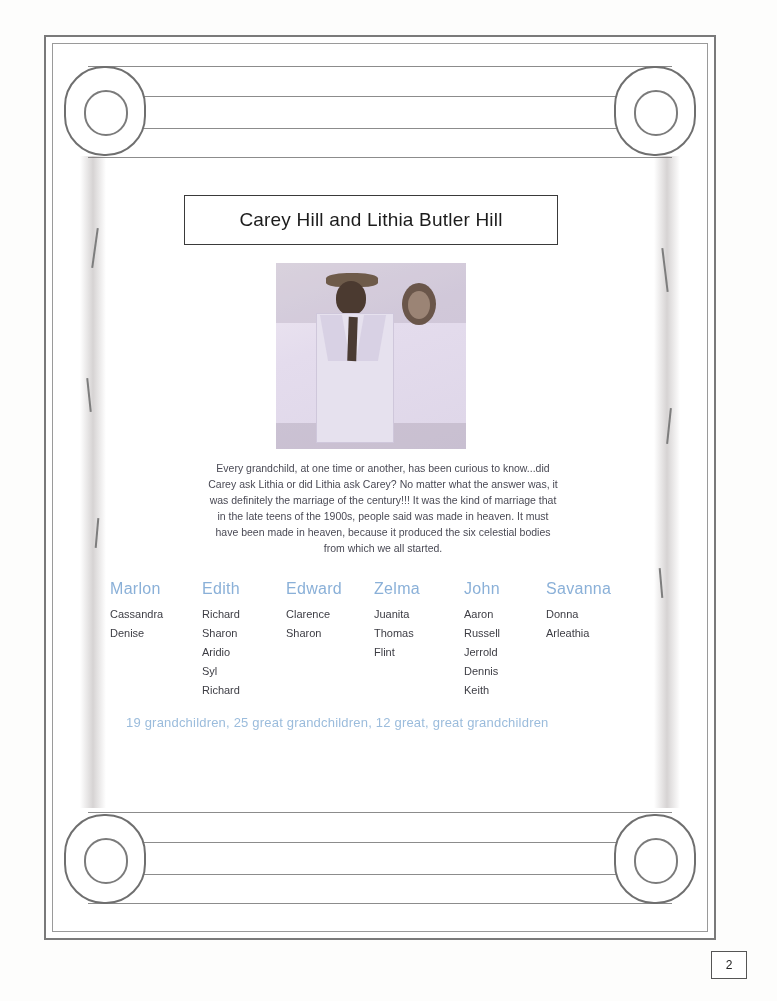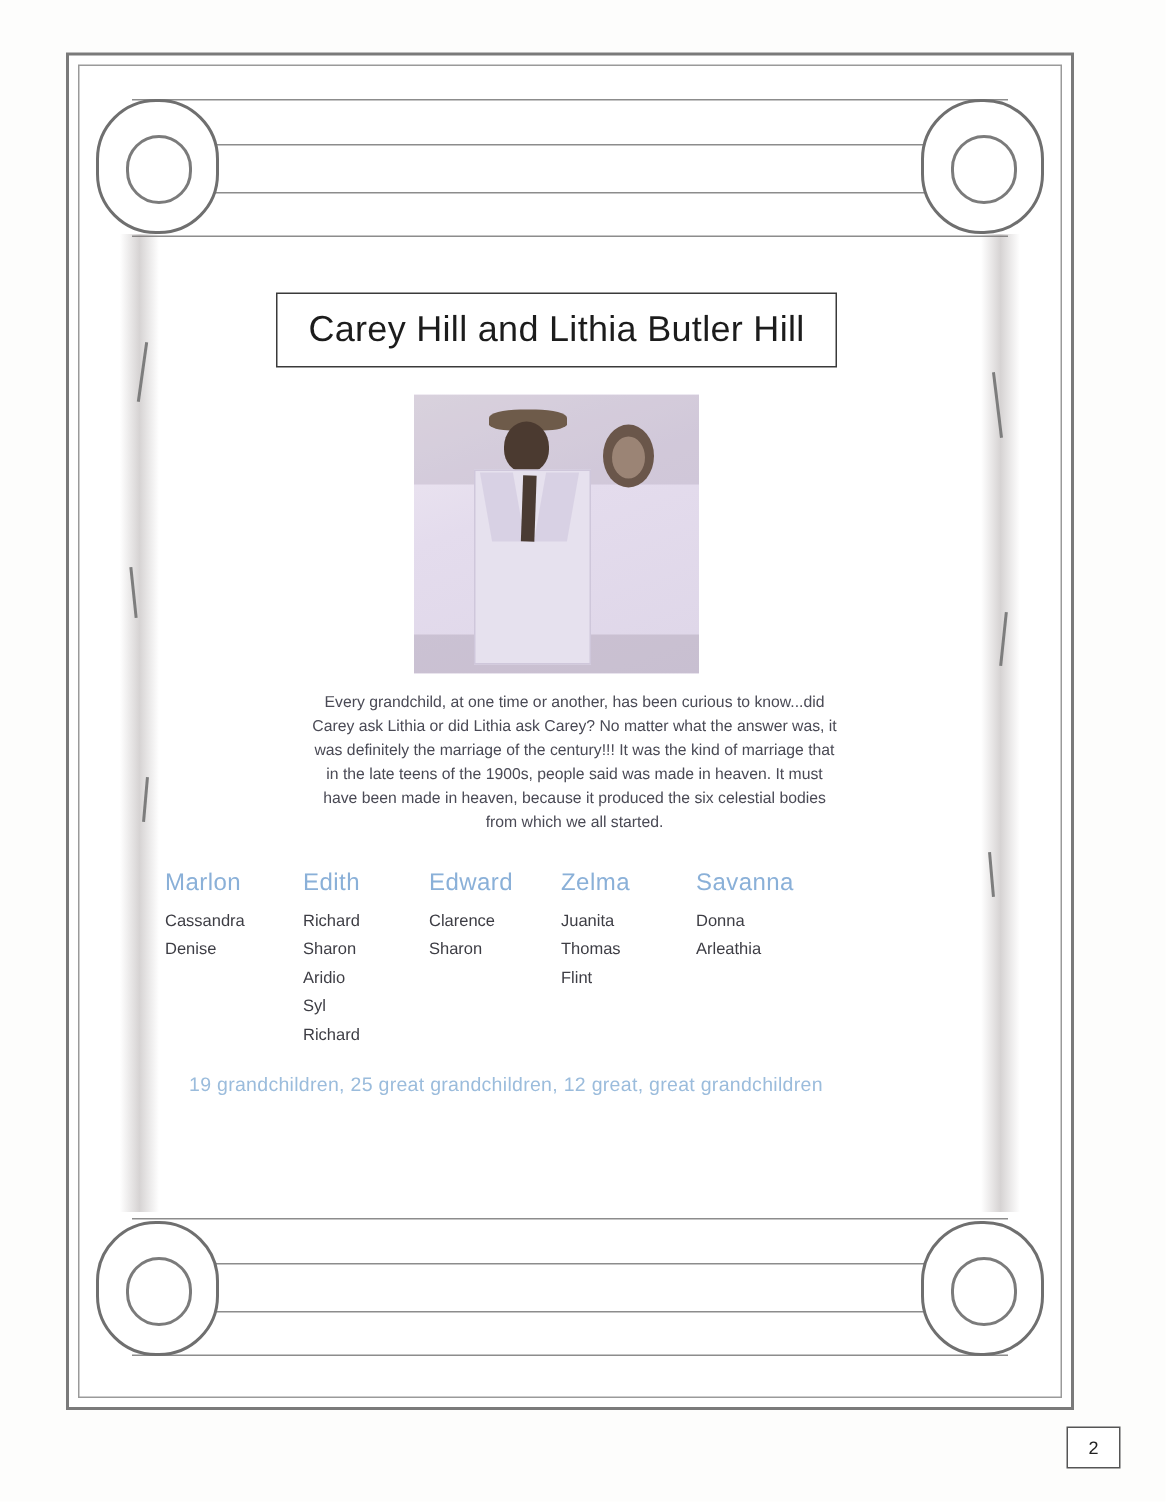--- a/index.html
+++ b/index.html
@@ -115,21 +115,21 @@
     top: 75px;
     width: 372px;
     height: 48px;
     border: 1px solid #3a3a3a;
     background: #ffffff;
     display: flex;
     align-items: center;
     justify-content: center;
   }
   .title-text {
-    font-size: 24px;
+    font-size: 19px;
     color: #1c1c1c;
     letter-spacing: 0.2px;
     white-space: nowrap;
   }
   .photo {
     position: absolute;
     left: 176px;
     top: 143px;
     width: 190px;
     height: 186px;
@@ -354,20 +354,28 @@
         <div class="child">Sharon</div>
       </div>
 
       <div class="name-col">
         <div class="col-head">Zelma</div>
         <div class="child">Juanita</div>
         <div class="child">Thomas</div>
         <div class="child">Flint</div>
       </div>
 
+      <div class="name-col">
+        <div class="col-head">John</div>
+        <div class="child">Aaron</div>
+        <div class="child">Russell</div>
+        <div class="child">Jerrold</div>
+        <div class="child">Dennis</div>
+        <div class="child">Keith</div>
+      </div>
 
       <div class="name-col">
         <div class="col-head">Savanna</div>
         <div class="child">Donna</div>
         <div class="child">Arleathia</div>
       </div>
 
     </div>
 
     <div class="footer-note">19 grandchildren,  25 great grandchildren,  12 great, great grandchildren</div>

